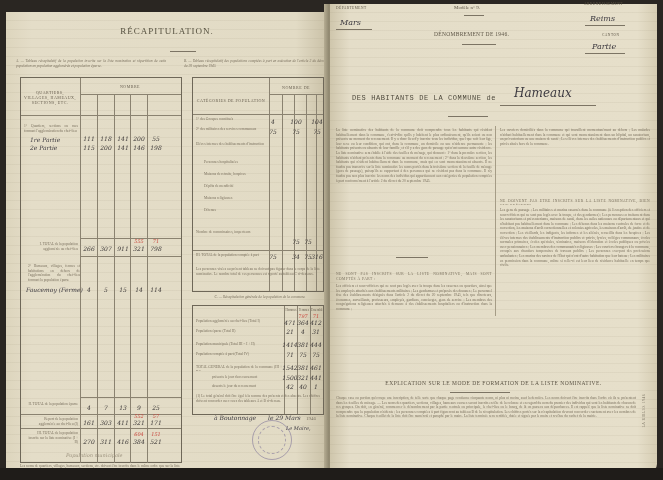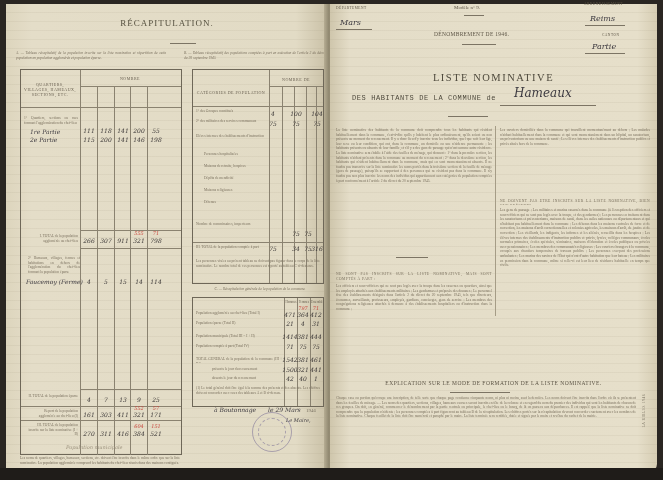--- a/index.html
+++ b/index.html
@@ -1,19 +1,19 @@
 <!DOCTYPE html>
 <html><head>
 <meta charset="utf-8">
 <style>
   html,body{margin:0;padding:0;}
   body{width:663px;height:480px;background:#2a2622;overflow:hidden;position:relative;font-family:"Liberation Serif",serif;color:#4a4236;}
   .spread{position:absolute;left:6px;top:4px;width:651px;height:468px;}
   .page{position:absolute;top:0;height:468px;background:#e3dcc6;}
-  .page.left{left:0;width:322px;background:linear-gradient(90deg,#ddd5bd 0%,#e4ddc8 8%,#e2dbc5 90%,#c9c0a6 100%);}
+  .page.left{left:0;width:322px;background:linear-gradient(90deg,#ddd5bd 0%,#e4ddc8 8%,#e2dbc5 90%,#c9c0a6 100%);margin-top:8px;}
   .page.right{left:324px;width:327px;background:linear-gradient(90deg,#cfc6ac 0%,#e4ddc8 6%,#e6dfca 94%,#d6cdb3 100%);border-radius:0 0 8px 0;}
   .gutter{position:absolute;left:318px;top:0;width:10px;height:468px;background:linear-gradient(90deg,#b6ad93,#8f876f,#b9b096);}
   .bottom-band{position:absolute;left:0;bottom:0;width:663px;height:12px;background:#1f1c19;}
   .ruled{position:absolute;inset:0;background-image:repeating-linear-gradient(0deg,rgba(150,140,115,.10) 0 1px,transparent 1px 9px);pointer-events:none;}
 
   .abs{position:absolute;}
   .tiny{font-size:4px;line-height:5px;color:#6a6152;}
   .small{font-size:5px;line-height:6px;color:#5d5546;}
   .caps{text-transform:uppercase;letter-spacing:.5px;}
   .hand{font-family:"DejaVu Serif",serif;font-style:italic;color:#3d3a40;}
@@ -227,21 +227,20 @@
     <div class="abs hand" style="left:260px;top:10px;font-size:8px;text-align:center;">Reims</div>
     <div class="dash" style="left:255px;top:21px;width:40px;"></div>
 
     <div class="abs" style="left:104px;top:27px;font-size:5.5px;color:#5d5546;letter-spacing:.3px;">DÉNOMBREMENT DE 1946.</div>
     <div class="dash" style="left:132px;top:40px;width:34px;border-top-width:1.5px;"></div>
 
     <div class="abs small caps" style="left:272px;top:28px;font-size:3.5px;">CANTON</div>
     <div class="abs hand" style="left:262px;top:38px;font-size:8px;">Partie</div>
     <div class="dash" style="left:255px;top:49px;width:40px;"></div>
 
-    <div class="abs" style="left:0;top:68px;width:327px;text-align:center;font-size:10.5px;letter-spacing:1.5px;color:#4f4a3d;">LISTE NOMINATIVE</div>
     <div class="abs" style="left:22px;top:90px;font-size:7px;letter-spacing:.6px;color:#4f4a3d;font-family:Liberation Mono, monospace;">
       <span>DES HABITANTS DE LA COMMUNE de</span>
     </div>
     <div class="abs hand" style="left:184px;top:82px;font-size:12px;">Hameaux</div>
     <div class="dash" style="left:170px;top:101px;width:96px;"></div>
     <div class="dash" style="left:118px;top:112px;width:40px;border-top-width:1.5px;"></div>
 
     <div class="vline" style="left:165px;top:122px;height:190px;border-color:#a59c86;"></div>
     <div class="textblock" style="left:6px;top:124px;width:156px;height:118px;">La liste nominative des habitants de la commune doit comprendre tous les habitants qui résident habituellement dans la commune, c'est-à-dire qu'ils y habitent le plus ordinairement, qu'ils soient ou non présents au moment du recensement. Il y a donc lieu d'y inscrire tous les individus, quel que soit leur âge, leur sexe ou leur condition, qui ont, dans la commune, un domicile ou une résidence permanente ; les habitants présents ou absents de leur famille, et s'il y a des gens de passage qui n'ont aucune autre résidence. La liste nominative sera établie à l'aide des feuilles de ménage, qui donnent : 1° dans la première section, les habitants résidant présents dans la commune au moment du recensement ; 2° dans la deuxième section, les habitants qui résident habituellement dans la commune, mais qui en sont momentanément absents. Il ne faudra pas transcrire sur la liste nominative les noms portés dans la troisième section de la feuille de ménage (gens de passage), puisqu'ils se rapportent à des personnes qui ne résident pas dans la commune. Il n'y faudra pas non plus inscrire les noms des individus qui appartiennent aux catégories de population comptées à part conformément à l'article 2 du décret du 20 septembre 1945.</div>
     <div class="dash" style="left:66px;top:253px;width:32px;border-top-width:1.5px;"></div>

